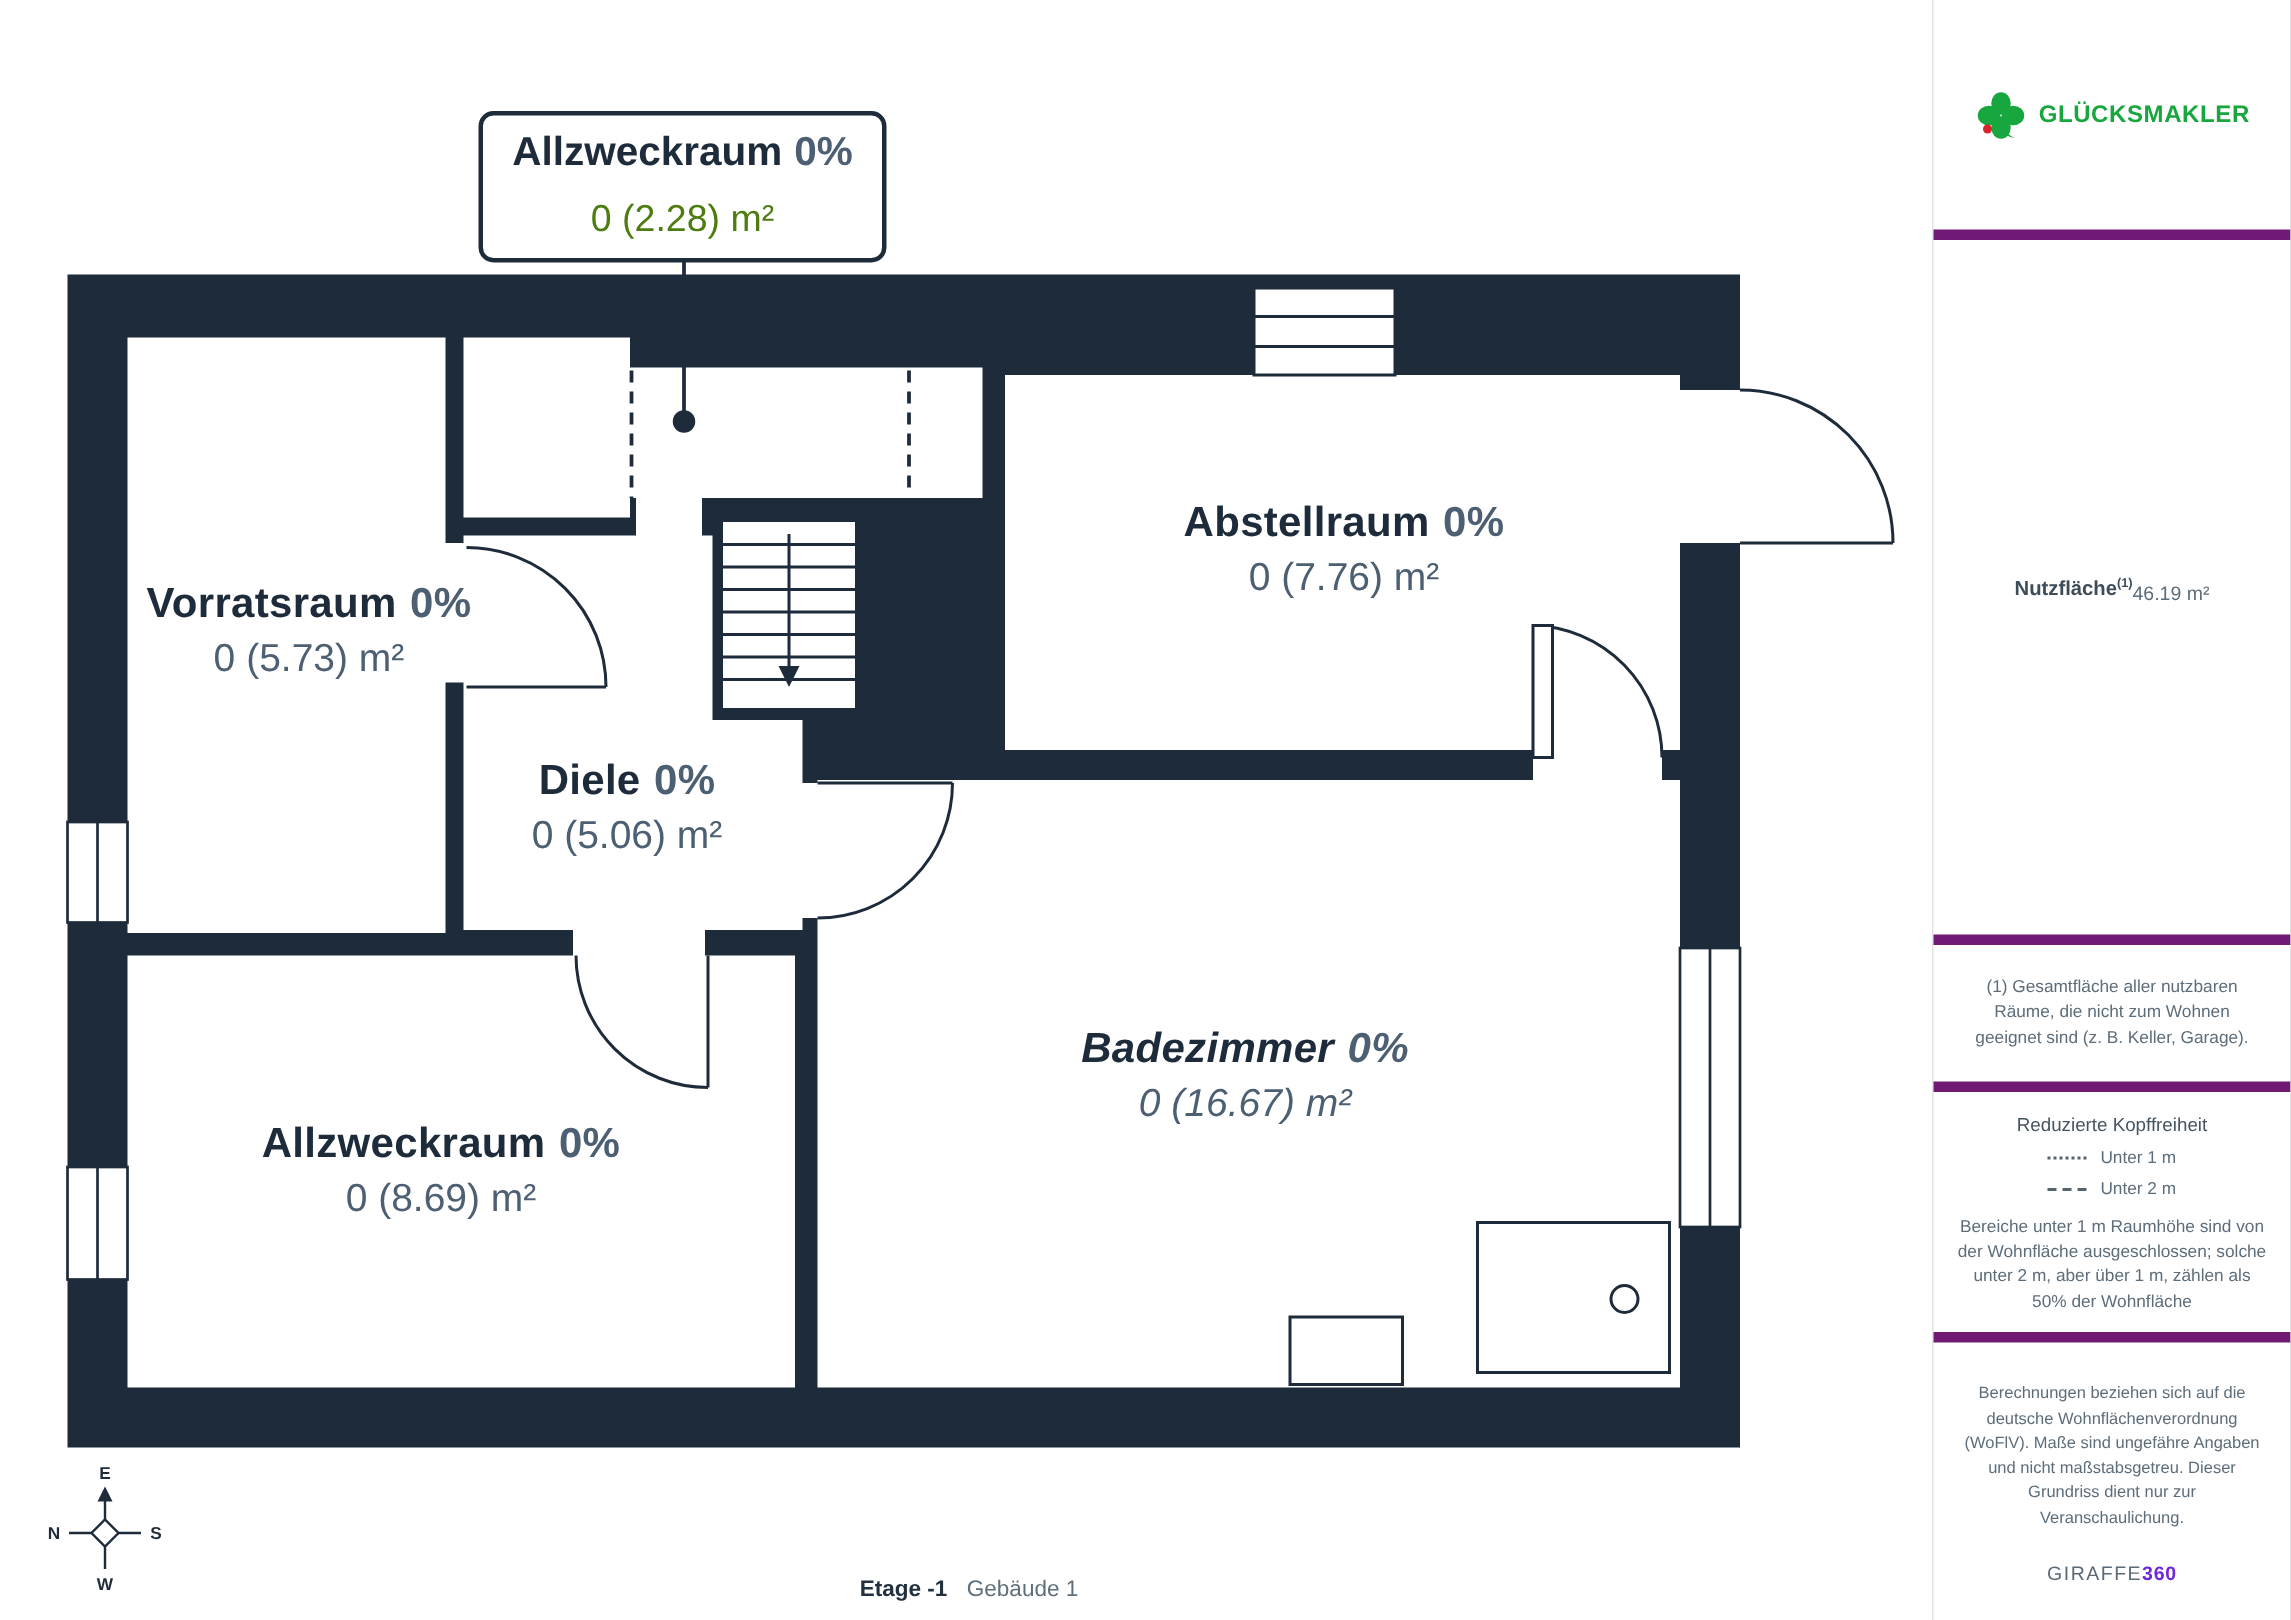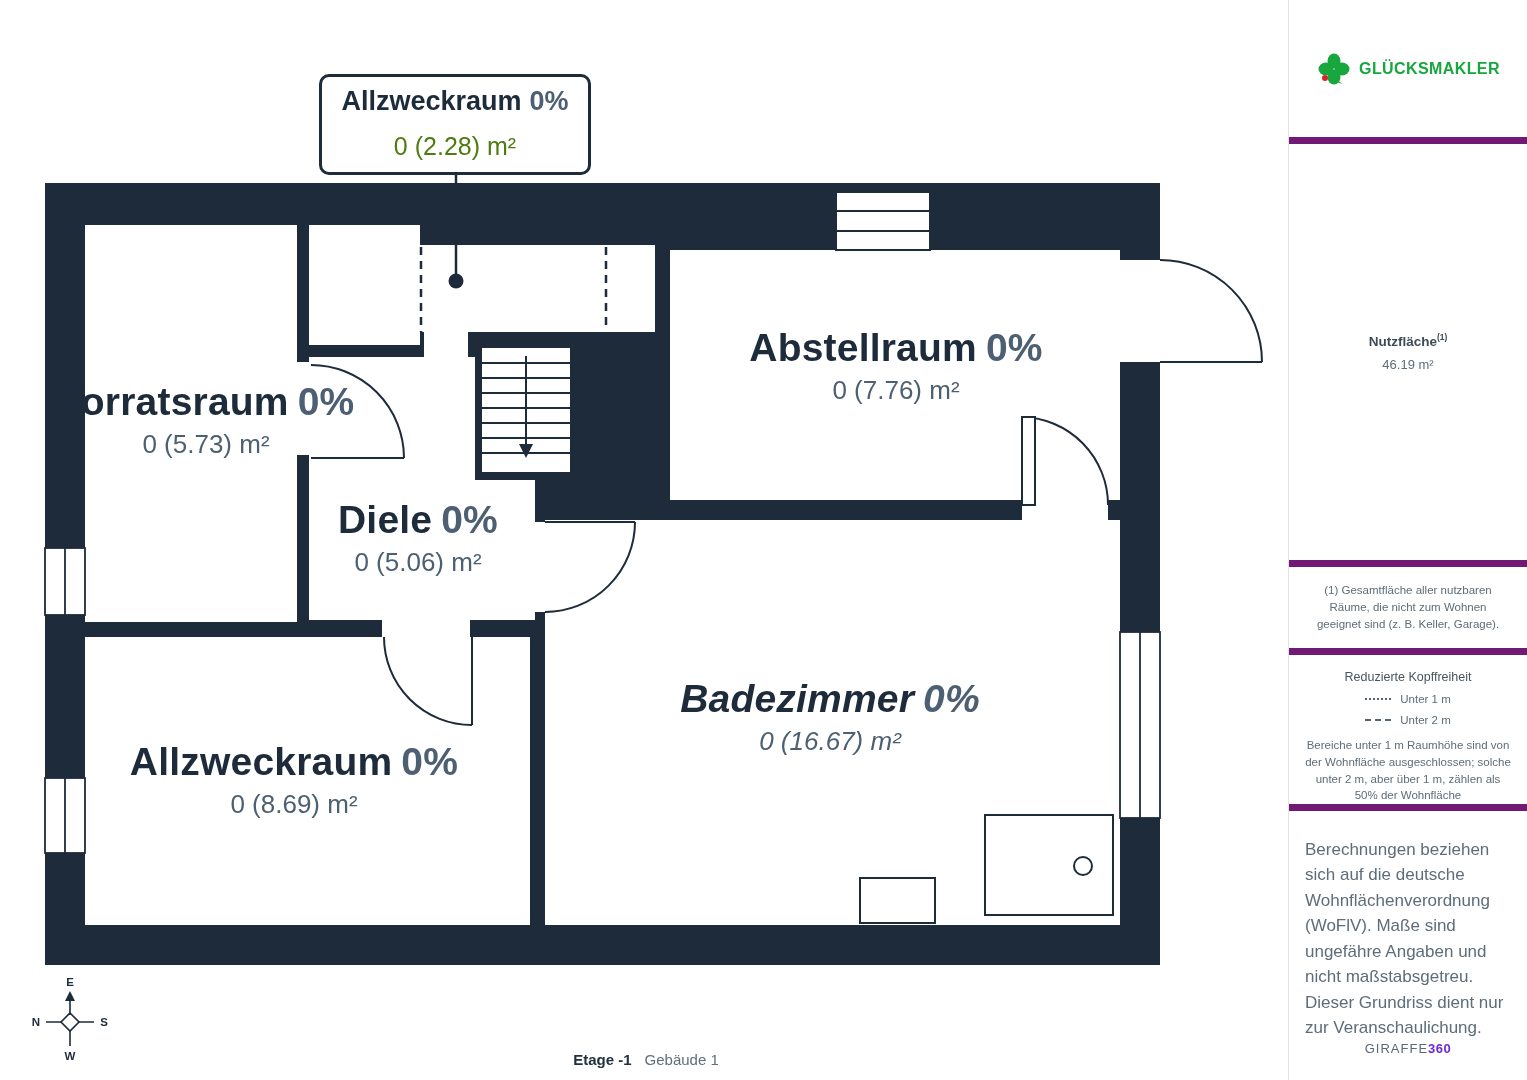--- a/index.html
+++ b/index.html
@@ -6,21 +6,21 @@
   html,body { width:1527px; height:1080px; background:#ffffff; overflow:hidden;
               font-family:"Liberation Sans","DejaVu Sans",sans-serif; }
   .page { position:relative; width:1527px; height:1080px; background:#fff; }
 
   
   .plan-area { position:absolute; left:0; top:0; width:1288px; height:1080px; }
   .plan-svg  { position:absolute; left:0; top:0; }
 
   .room-label { position:absolute; transform:translate(-50%,-50%); text-align:center;
                 white-space:nowrap; color:#1d2b3a; }
-  .room-label .l1 { font-size:39px; font-weight:700; letter-spacing:.2px; }
+  .room-label .l1 { font-size:28px; font-weight:700; letter-spacing:.2px; }
   .room-label .l1 .pct { color:#4d5f72; font-weight:600; margin-left:9px; }
   .room-label .l2 { font-size:26px; color:#4d5f72; font-weight:500; margin-top:5px; }
 
   .callout { position:absolute; left:319px; top:74px; width:272px; background:#fff;
              border:3px solid #1d2b3a; border-radius:10px; text-align:center;
              padding:9px 6px 11px; color:#1d2b3a; }
   .callout .l1 { font-size:27px; font-weight:700; }
   .callout .l1 .pct { color:#4d5f72; font-weight:600; margin-left:8px; }
   .callout .l2 { font-size:25px; color:#4d7c0f; font-weight:500; margin-top:15px; }
 
@@ -29,41 +29,41 @@
   .caption .floor { font-weight:700; color:#22313f; }
   .caption .building { color:#5f6f7c; }
 
   
   .sidebar { position:absolute; left:1288px; top:0; width:239px; height:1080px;
              border-left:1px solid #e3e3e3; display:flex; flex-direction:column; background:#fff; }
   .sb-section { border-bottom:7px solid #701a75; }
   .sb-logo { height:160px; display:flex; align-items:center; justify-content:center; gap:7px; }
   .brand-text { color:#18a63e; font-weight:700; font-size:16px; letter-spacing:.4px; }
 
-  .sb-nutz { height:470px; display:flex; flex-direction:column; align-items:center; justify-content:center; }
+  .sb-nutz { height:470px; display:flex; flex-direction:row; align-items:center; justify-content:center; }
   .nutz-label { font-size:13.5px; font-weight:700; color:#3c4c59; }
   .nutz-label sup { font-size:8.5px; }
   .nutz-value { font-size:13px; color:#5d6d79; margin-top:8px; }
 
   .sb-note { height:98px; display:flex; align-items:center; justify-content:center;
              padding:0 18px; font-size:11.5px; color:#5d6d79; text-align:center; line-height:1.5; }
 
   .sb-kopf { height:167px; padding-top:15px; text-align:center; }
   .kopf-title { font-size:12.5px; color:#45555f; }
   .legend-row { display:flex; align-items:center; justify-content:center; gap:9px;
                 font-size:11.5px; color:#5d6d79; margin-top:9px; }
   .swatch { display:inline-block; width:26px; height:0; }
   .swatch.dotted { border-top:2px dotted #55656f; }
   .swatch.dashed { border-top:2px dashed #55656f; }
   .kopf-text { margin-top:11px; padding:0 14px; font-size:11.5px; color:#5d6d79;
                text-align:center; line-height:1.45; }
 
   .sb-calc { flex:1; display:flex; flex-direction:column; align-items:center; border-bottom:none;
              padding:26px 16px 24px; }
-  .calc-text { font-size:17px; color:#5d6d79; text-align:left; line-height:1.5; }
+  .calc-text { font-size:11px; color:#5d6d79; text-align:center; line-height:1.5; }
   .giraffe { margin-top:auto; font-size:13px; letter-spacing:1px; color:#5a6a76; }
   .giraffe .g-bold { font-weight:700; color:#6d28d9; letter-spacing:.5px; }
 </style>
 </head>
 <body>
 
 <div class="page">
 
   <div class="plan-area">
 

